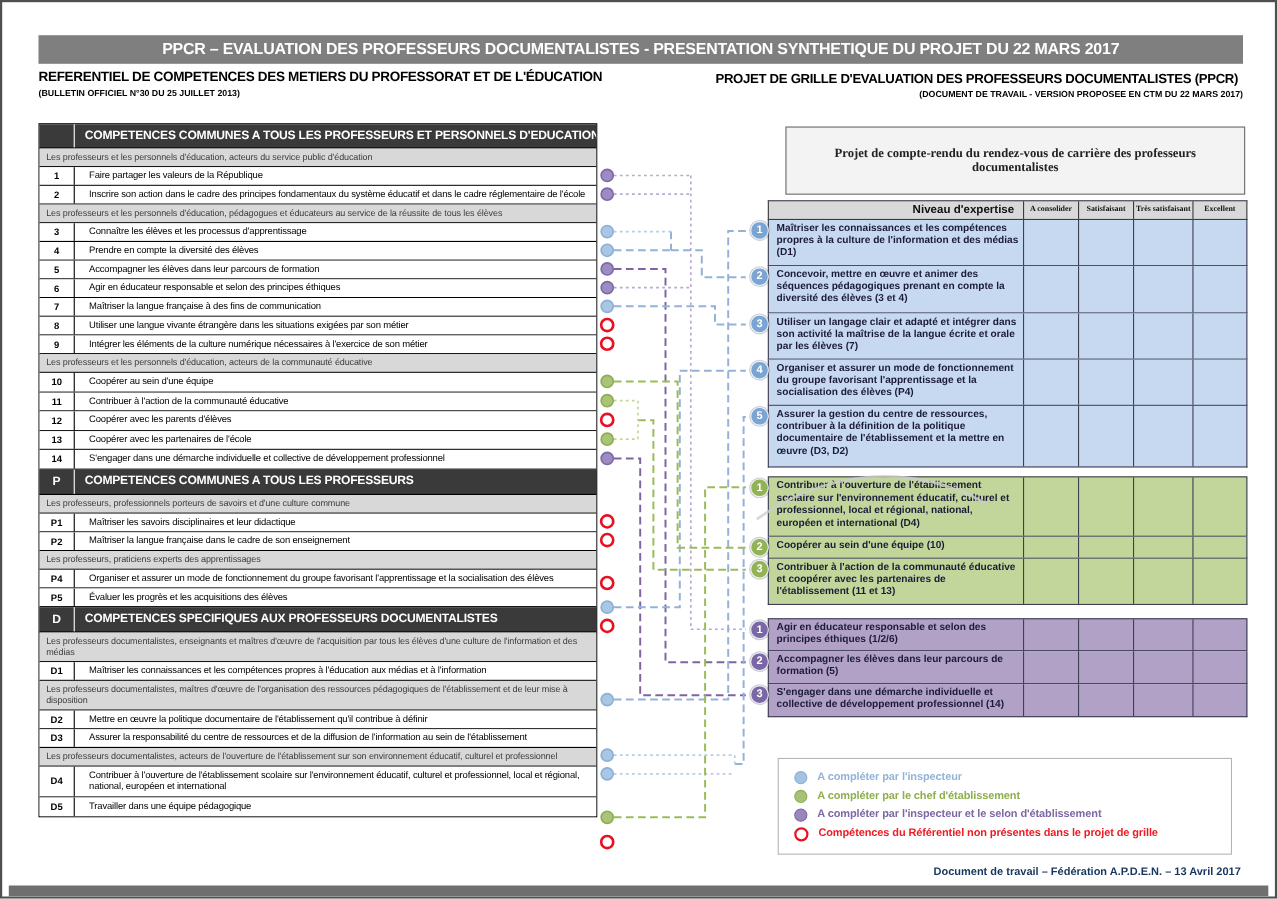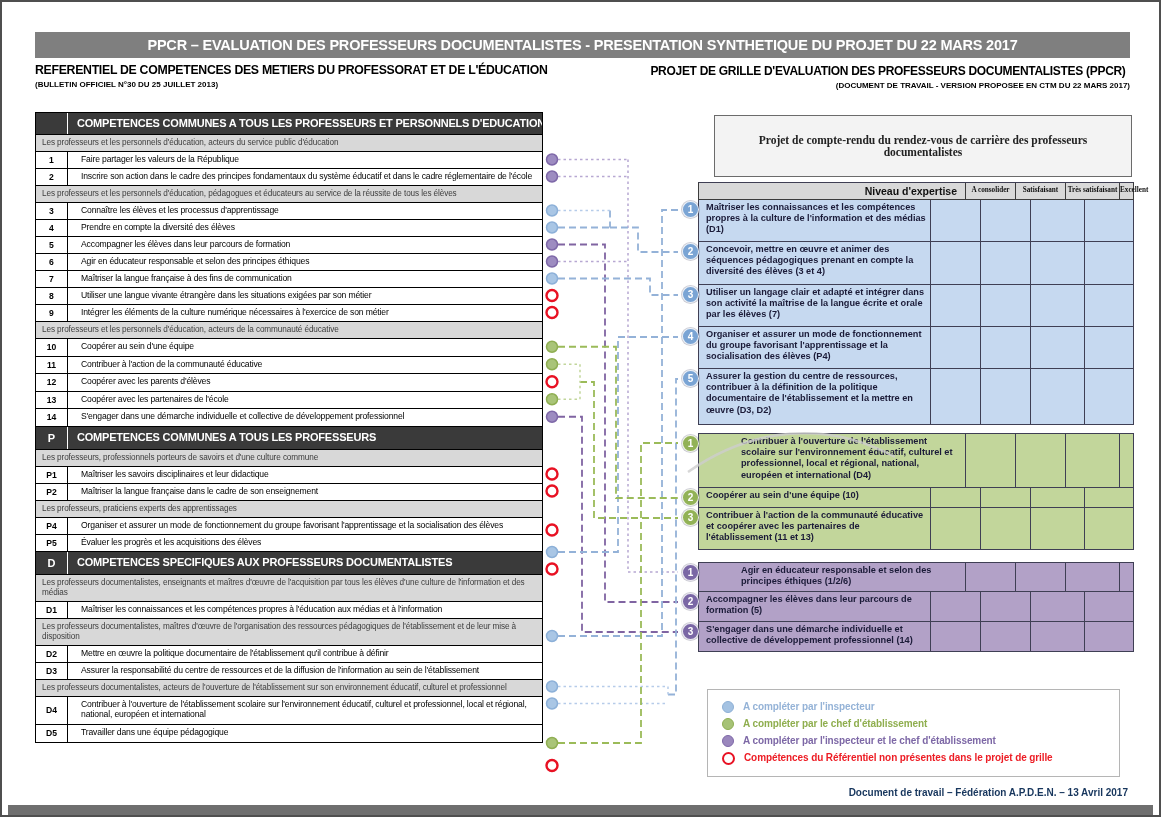--- a/index.html
+++ b/index.html
@@ -32,21 +32,21 @@
       color:#3d3d3d;line-height:1.2;letter-spacing:-0.1px;}
 
   
   .cr-box{position:absolute;left:712px;top:113px;width:418px;height:62px;background:#f3f3f3;border:1.5px solid #6b6b6b;
       display:flex;align-items:center;justify-content:center;text-align:center;
       font-family:"Liberation Serif",serif;font-weight:bold;font-size:11.5px;padding:0 30px;box-sizing:border-box;color:#222;}
 
   
   .grid{position:absolute;left:696px;top:180px;width:436px;}
   .grow{display:flex;box-sizing:border-box;position:relative;border:1px solid #3f3f54;border-top:none;}
-  .grow.top{border-top:1px solid #3f3f54;padding-left:35px;}
+  .grow.top{border-top:1px solid #3f3f54;}
   .gcell-label{width:232px;flex:none;padding:2px 4px 2px 7px;box-sizing:border-box;font-size:9.2px;font-weight:600;
       color:#1b1b38;line-height:1.22;border-right:1px solid #3f3f54;}
   .gcell{flex:none;box-sizing:border-box;border-right:1px solid #3f3f54;font-family:Liberation Serif, serif;}
   .cw1{width:50px;}.cw2{width:50px;}.cw3{width:54px;}.cw4{flex:1;border-right:none;}
   .ghead{background:#d9d9d9;border-color:#3c3c3c;}
   .ghead .gcell-label{display:flex;align-items:center;justify-content:flex-end;font-size:10.5px;font-weight:bold;
       color:#111;padding-right:8px;border-color:#3c3c3c;}
   .ghead .gcell{display:flex;align-items:center;justify-content:center;text-align:center;font-size:7.2px;
       font-weight:bold;line-height:1.1;color:#111;border-color:#3c3c3c;}
   .sec-blue .grow{background:#c6d9f0;}
@@ -403,21 +403,21 @@
     <div class="leg-item">
       <span class="leg-dot blue"></span>
       <span class="leg-txt blue">A compléter par l'inspecteur</span>
     </div>
     <div class="leg-item">
       <span class="leg-dot green"></span>
       <span class="leg-txt green">A compléter par le chef d'établissement</span>
     </div>
     <div class="leg-item">
       <span class="leg-dot purple"></span>
-      <span class="leg-txt purple">A compléter par l'inspecteur et le chef d'établissement</span>
+      <span class="leg-txt purple">A compléter par l'inspecteur et le selon d'établissement</span>
     </div>
     <div class="leg-item">
       <span class="leg-dot red"></span>
       <span class="leg-txt red">Compétences du Référentiel non présentes dans le projet de grille</span>
     </div>
   </div>
 
   <div class="footer">Document de travail – Fédération A.P.D.E.N. – 13 Avril 2017</div>
   <div class="bottom-shadow"></div>
 </div>

